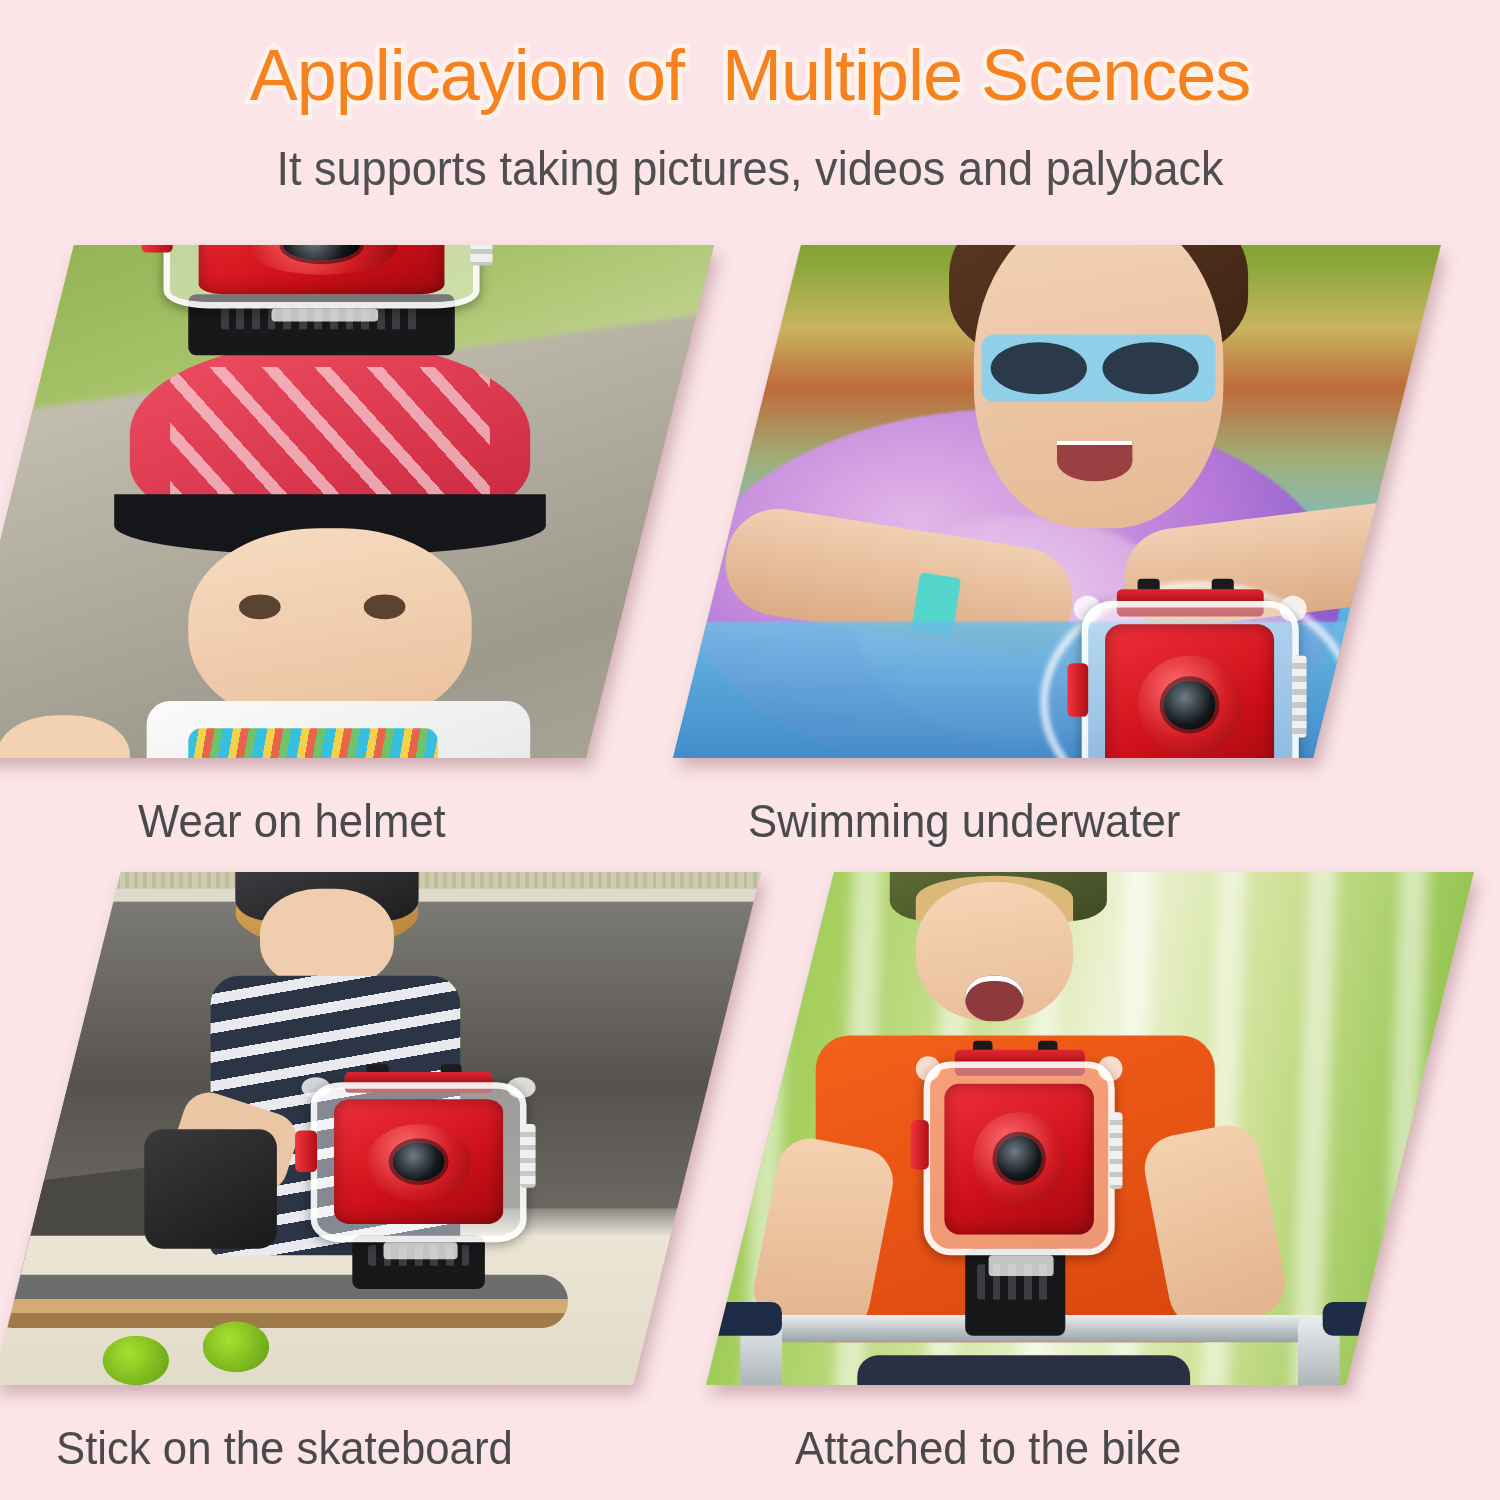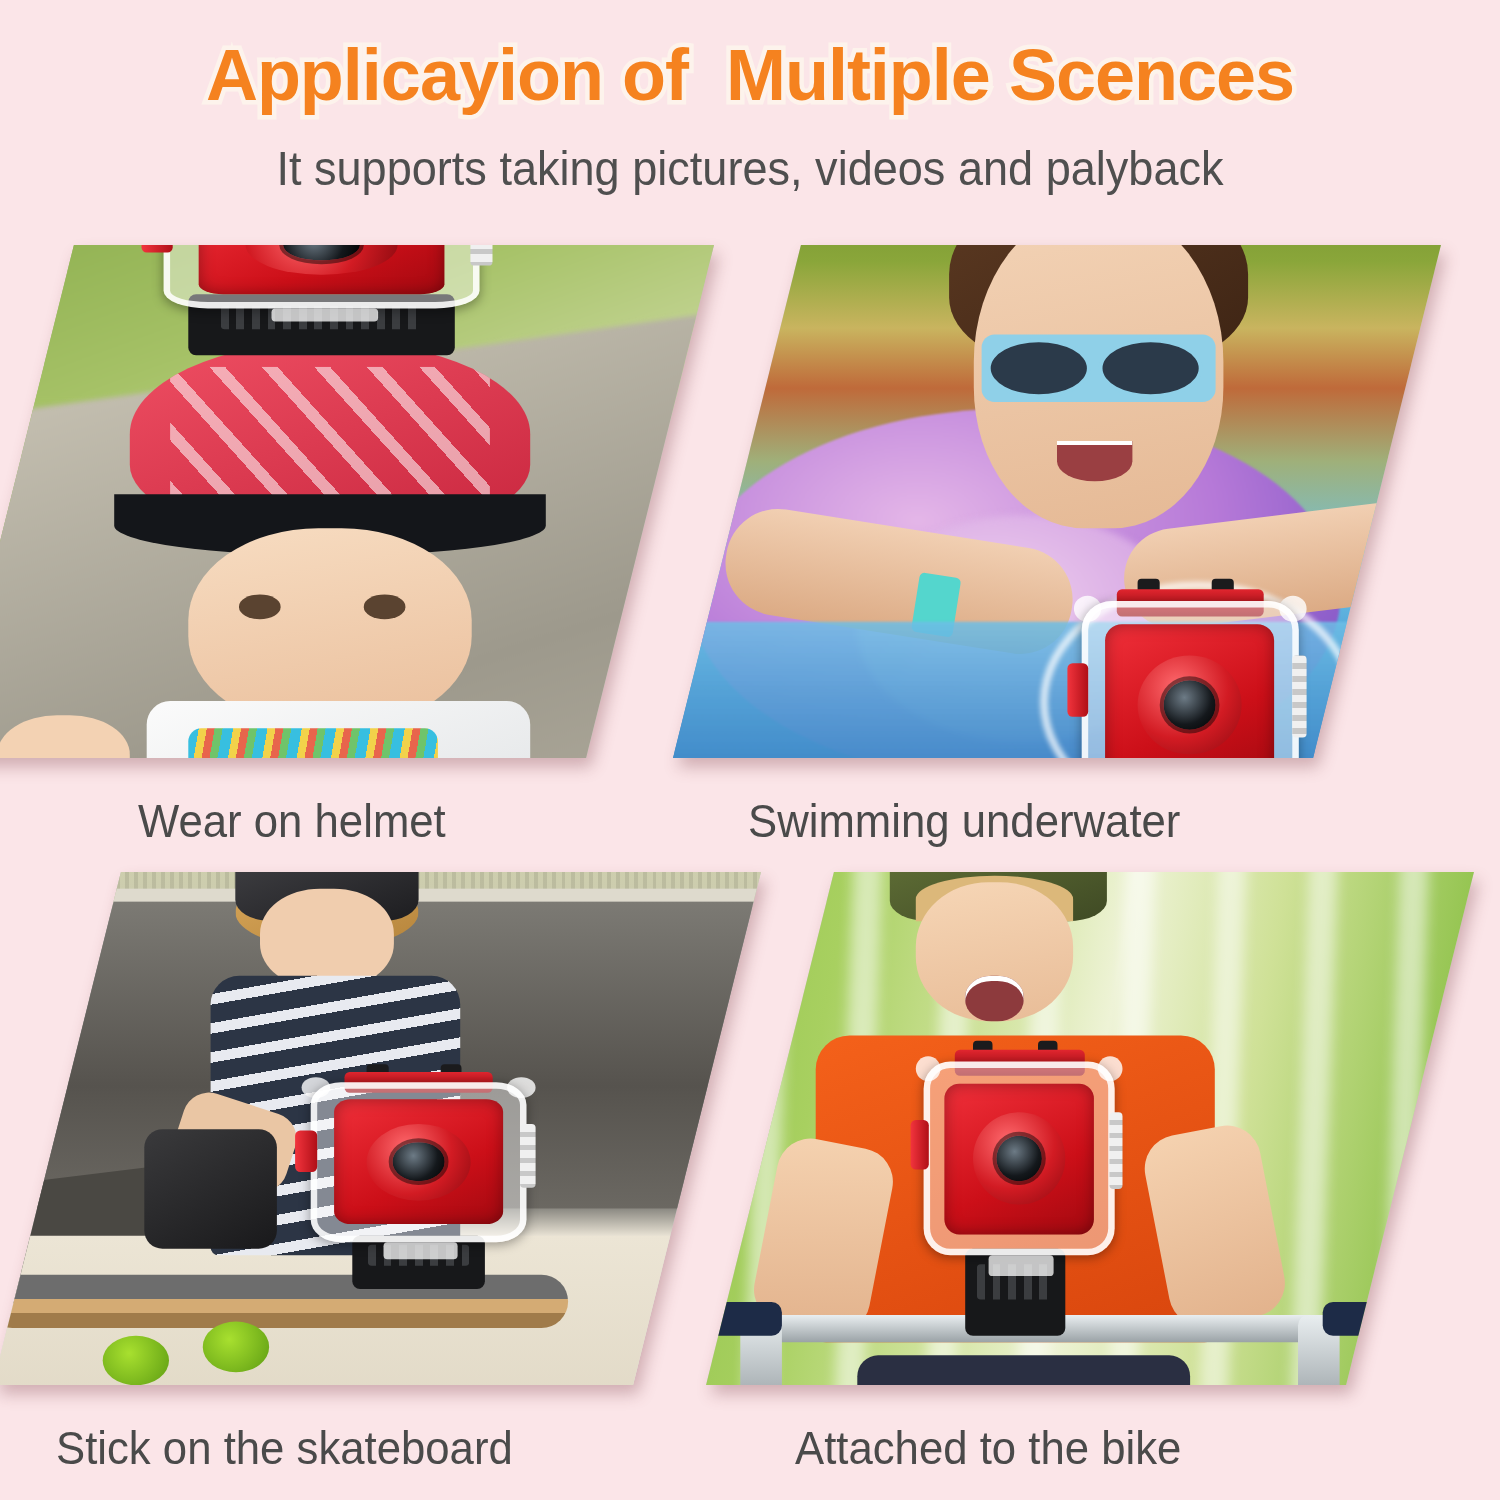--- a/index.html
+++ b/index.html
@@ -5,21 +5,21 @@
   html,body{margin:0;padding:0;}
   body{
     width:1500px;height:1500px;overflow:hidden;
     background:#fbe5e8;
     font-family:"Liberation Sans", sans-serif;
     position:relative;
   }
   
   .title{
     position:absolute;left:0;top:34px;width:1500px;text-align:center;
-    font-size:72px;font-weight:bold;letter-spacing:-1px;
+    font-size:72px;font-weight:normal;letter-spacing:-1px;
     color:#f5821f;
     -webkit-text-stroke:9px #fdf3ec;
     paint-order:stroke fill;
     white-space:pre;
   }
   .subtitle{
     position:absolute;left:0;top:140px;width:1500px;text-align:center;
     font-size:49px;color:#4f4f4f;
     transform:scaleX(.92);
   }

